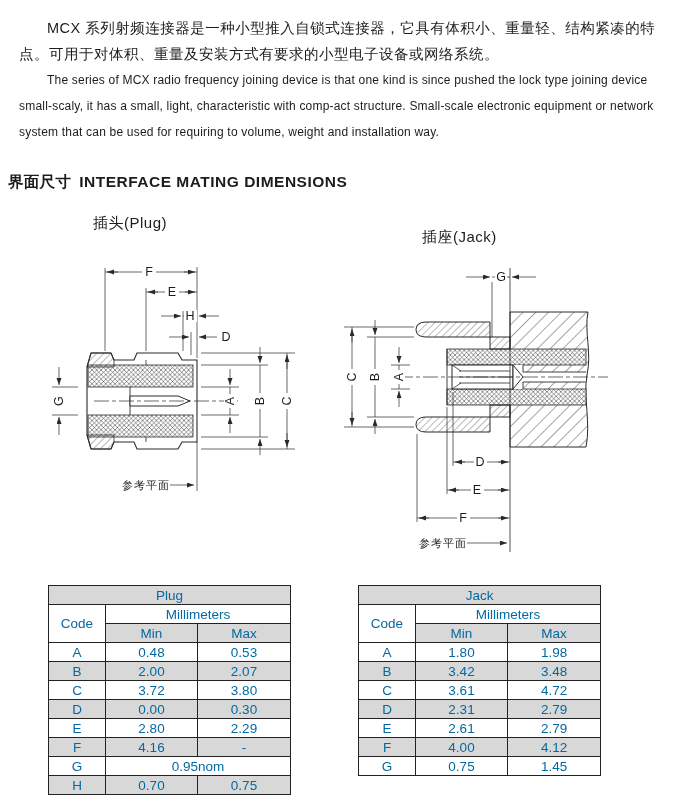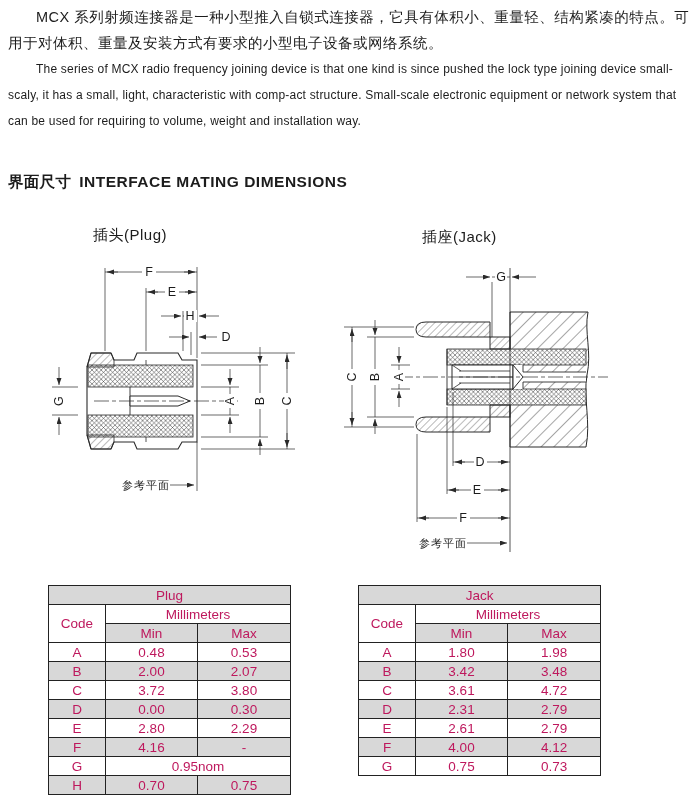--- a/index.html
+++ b/index.html
@@ -1,39 +1,39 @@
 <!DOCTYPE html>
 <html><head>
 <meta charset="utf-8">
 <style>
   html,body{margin:0;padding:0;background:#e8e8e8;}
   .page{
     position:relative;width:700px;height:804px;background:#ffffff;
     font-family:"Liberation Sans","DejaVu Sans",sans-serif;color:#1c1c1c;
     overflow:hidden;margin:0 auto;
   }
-  .para{position:absolute;left:8px;right:6px;text-indent:28px;margin:0;}
+  .para{position:absolute;left:8px;right:6px;text-indent:28px;margin:11px;}
   .para-zh{top:4px;font-size:14.5px;line-height:26px;letter-spacing:0.5px;}
   .para-en{top:56px;font-size:12px;line-height:26px;letter-spacing:0.2px;}
   .heading{position:absolute;top:172px;left:8px;margin:0;font-size:15.5px;
     font-weight:bold;letter-spacing:0.3px;}
   .heading .en{margin-left:8px;letter-spacing:0.5px;}
   .fig-title{position:absolute;font-size:15px;letter-spacing:0.5px;}
-  .fig-title-plug{left:93px;top:226px;}
+  .fig-title-plug{left:93px;top:214px;}
   .fig-title-jack{left:422px;top:228px;}
   svg.diagram{position:absolute;}
   svg.plug{left:46px;top:255px;}
   svg.jack{left:340px;top:240px;}
   svg .ink{stroke:#2a2a2a;}
   svg text{font-family:"Liberation Sans","DejaVu Sans",sans-serif;fill:#1c1c1c;}
   svg text.dim{font-size:12.5px;}
   svg text.ref{font-size:11px;letter-spacing:1px;}
   table.dims{
     position:absolute;border-collapse:collapse;table-layout:fixed;
-    font-size:13.5px;text-align:center;color:#be185d;
+    font-size:13.5px;text-align:center;color:#0369a1;
   }
   table.dims td{border:1px solid #222;height:18px;padding:0;overflow:hidden;}
   table.plug-table{left:48px;top:585px;width:242px;}
   table.jack-table{left:358px;top:585px;width:242px;}
   td.shade{background:#d8d8d8;}
 </style>
 </head>
 <body>
 
 <div class="page">
@@ -358,18 +358,18 @@
         <td>2.79</td>
       </tr>
       <tr>
         <td class="shade">F</td>
         <td class="shade">4.00</td>
         <td class="shade">4.12</td>
       </tr>
       <tr>
         <td>G</td>
         <td>0.75</td>
-        <td>0.73</td>
+        <td>1.45</td>
       </tr>
     </tbody>
   </table>
 
 </div>
 
 </body></html>

